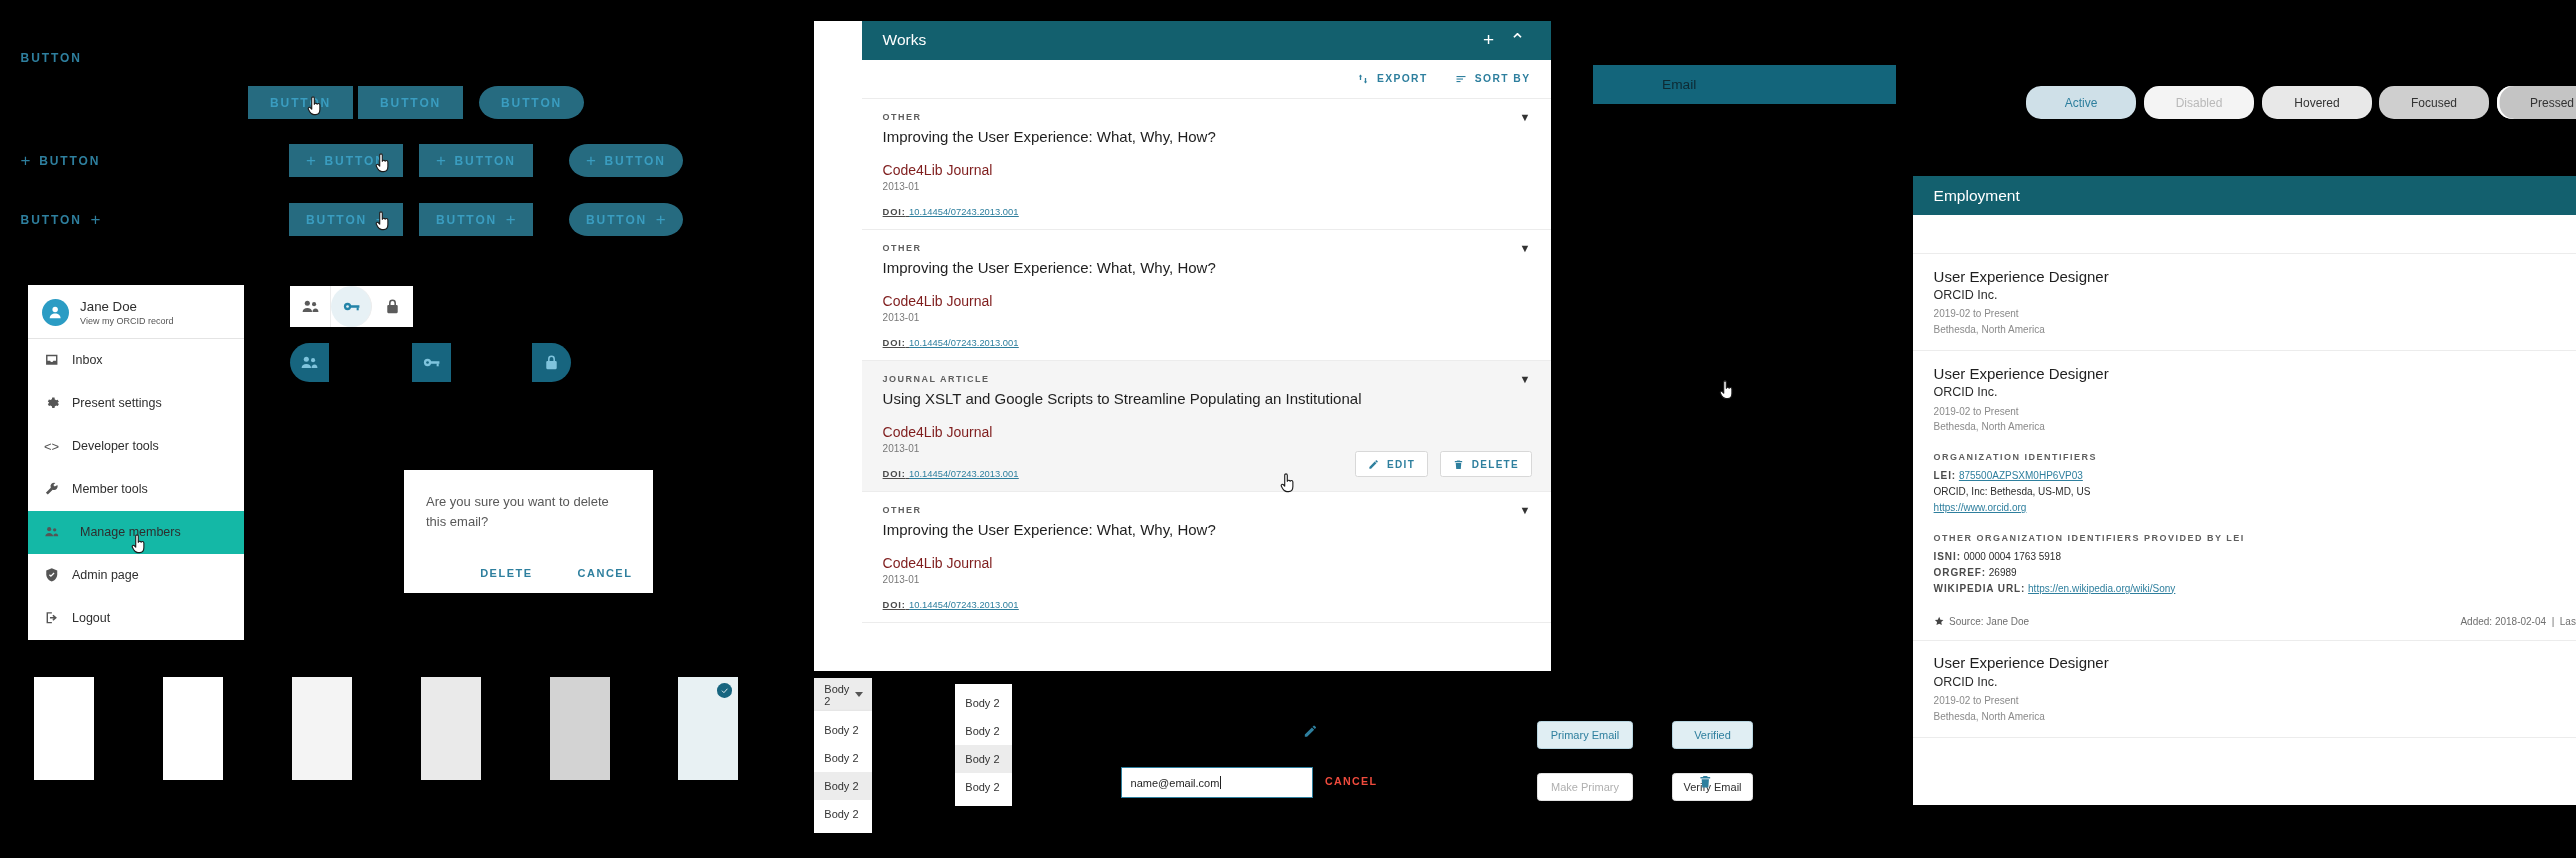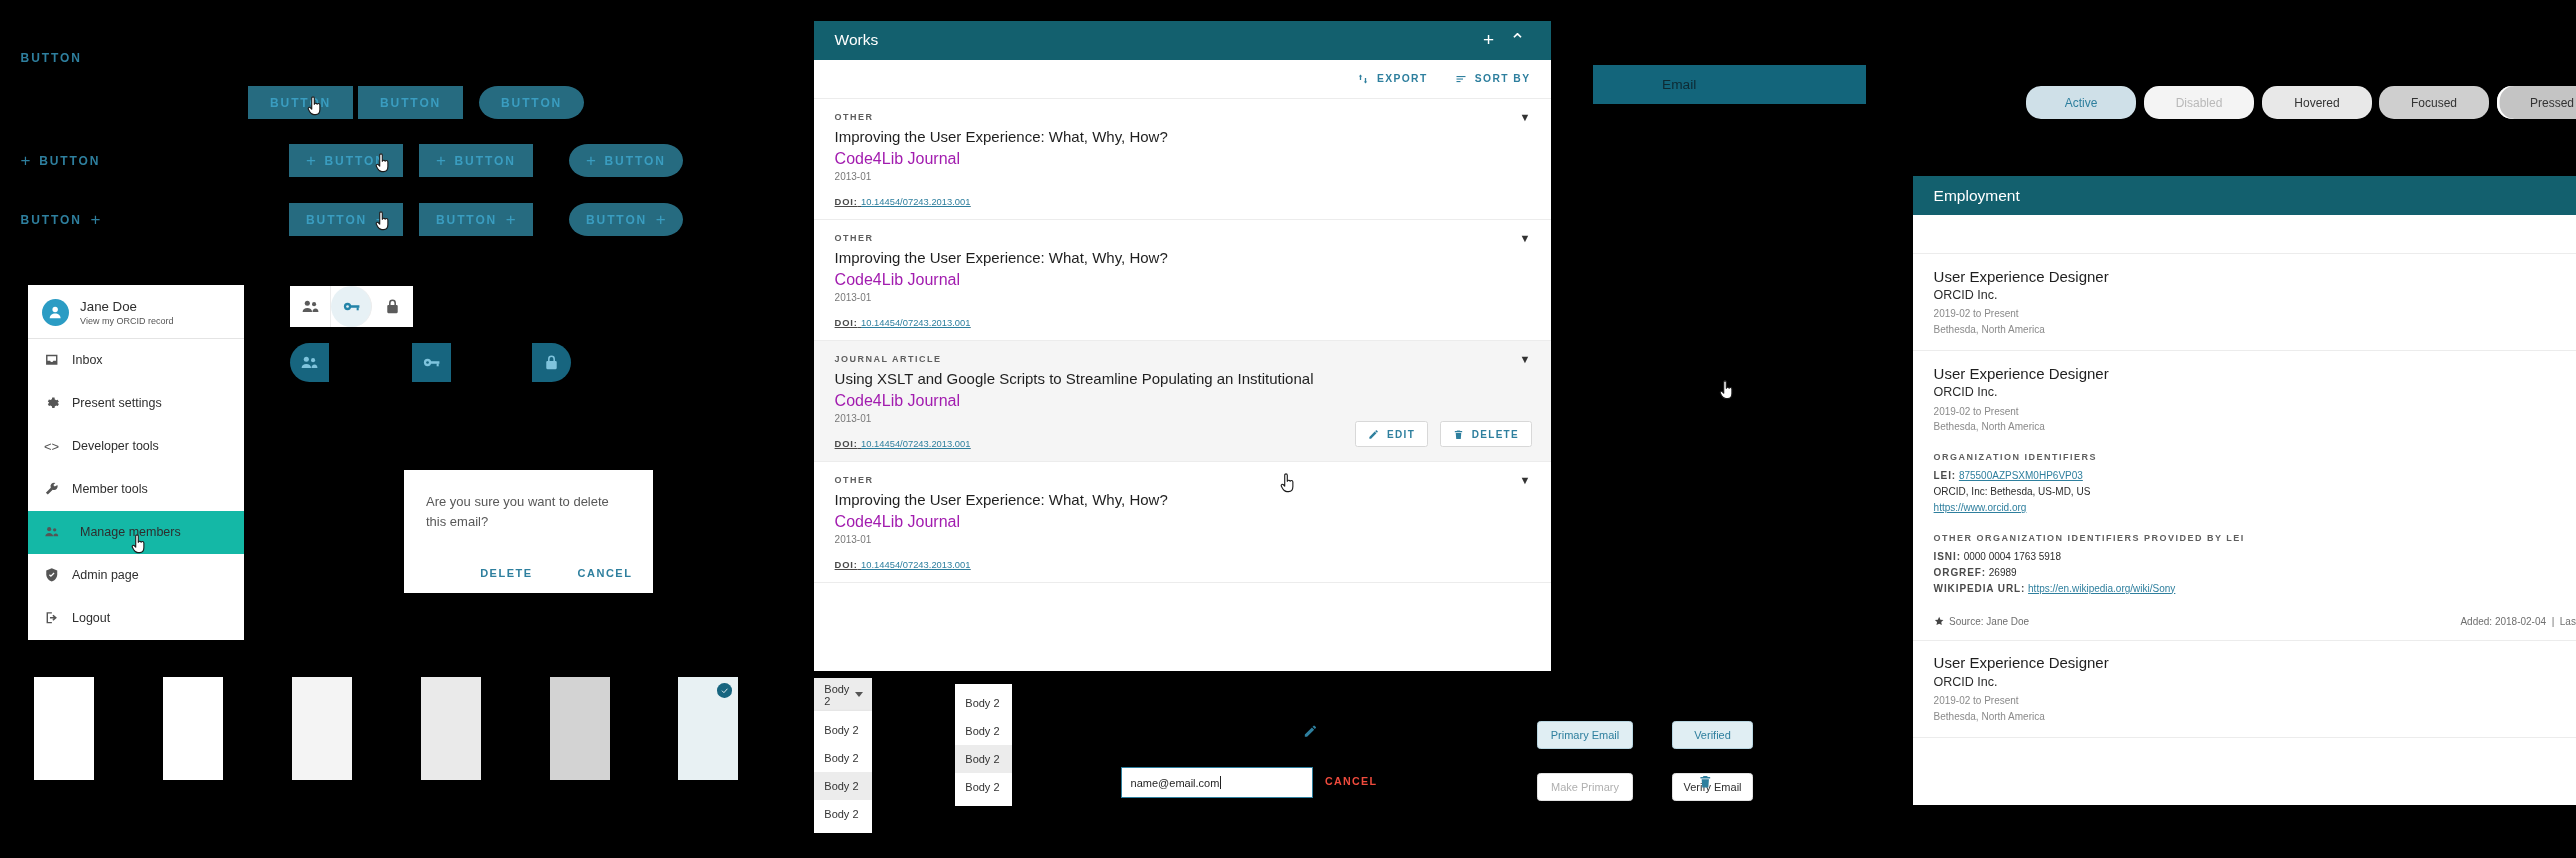--- a/index.html
+++ b/index.html
@@ -81,49 +81,49 @@
 
   
   .swatch { position: absolute; top: 677px; width: 60px; height: 103px; }
   .swatch .check { position: absolute; top: 6px; right: 6px; width: 14.6px; height: 14.6px;
                    border-radius: 50%; background: #17657f; display:flex;
                    align-items:center; justify-content:center; }
   .swatch .check svg { width: 9.4px; height: 9.4px; stroke: #fff; fill: none; stroke-width: 2.2; }
 
   
   .works { position: absolute; left: 814px; top: 20.6px; width: 737px; height: 650px;
-           background: #ffffff; }
+           background: #ffffff; padding-left: 48px; }
   .card-head { height: 39px; background: #13606e; display: flex; align-items: center;
                padding: 0 19px 0 20.6px; color: #fff; }
   .card-head .title { font-size: 15.5px; flex: 1; }
   .card-head .hicon { width: 29px; display: flex; align-items: center; justify-content: center;
                       font-size: 19px; font-weight: 300; }
   .toolbar { height: 39px; display: flex; align-items: center; justify-content: flex-end;
              gap: 27.5px; padding-right: 20.6px; border-bottom: 0.9px solid #ececec; }
   .tool { display: flex; align-items: center; gap: 7.7px; color: #2e7f9e;
           font-size: 10.3px; font-weight: bold; letter-spacing: 1.4px; }
   .tool svg { width: 12px; height: 12px; fill: #2e7f9e; }
   .work { position: relative; padding: 13px 20.6px 12px 20.6px; border-bottom: 0.9px solid #ececec; }
   .work.highlight { background: #f5f5f5; }
   .work .kind { font-size: 9px; font-weight: bold; letter-spacing: 1.5px; color: #5e5e5e; }
   .work .wtitle { font-size: 15px; color: #1f1f1f; margin-top: 6px; }
-  .work .wjournal { font-size: 16px; color: #a21caf; margin-top: 5px; }
+  .work .wjournal { font-size: 14px; color: #7f1d1d; margin-top: 17px; }
   .work .wdate { font-size: 10px; color: #787878; margin-top: 3.4px; }
   .work .doi { margin-top: 13.7px; font-size: 9.4px; color: #4a4a4a;
                font-weight: bold; letter-spacing: 0.8px; text-decoration: underline; }
   .work .doi a { color: #2e7f9e; font-weight: normal; letter-spacing: 0; }
   .work .chev { position: absolute; right: 20.6px; top: 12px; color: #333; font-size: 11px; }
   .work .actions { position: absolute; right: 19px; bottom: 13.7px; display: flex; gap: 12px; }
   .out-btn { display: flex; align-items: center; gap: 7.7px; height: 26px; padding: 0 12px;
              background: #fff; border: 0.9px solid #d8d8d8; border-radius: 2.6px;
              color: #2e7f9e; font-size: 10px; font-weight: bold; letter-spacing: 1.3px; }
   .out-btn svg { width: 11px; height: 11px; fill: #2e7f9e; }
 
   
-  .email-btn { position: absolute; left: 1593px; top: 65px; width: 273px; height: 39px;
+  .email-btn { position: absolute; left: 1593px; top: 65px; width: 303px; height: 39px;
                background: #13657b; display: flex; align-items: center; padding-left: 69px;
                color: #0d2a33; font-size: 13.7px; }
 
   
   .state-btn { position: absolute; top: 86px; height: 33px; width: 110px;
                display: flex; align-items: center; justify-content: center;
                border-radius: 15px; font-size: 12px; }
 
   
   .employment { position: absolute; left: 1913px; top: 176px; width: 738px; height: 629px;

